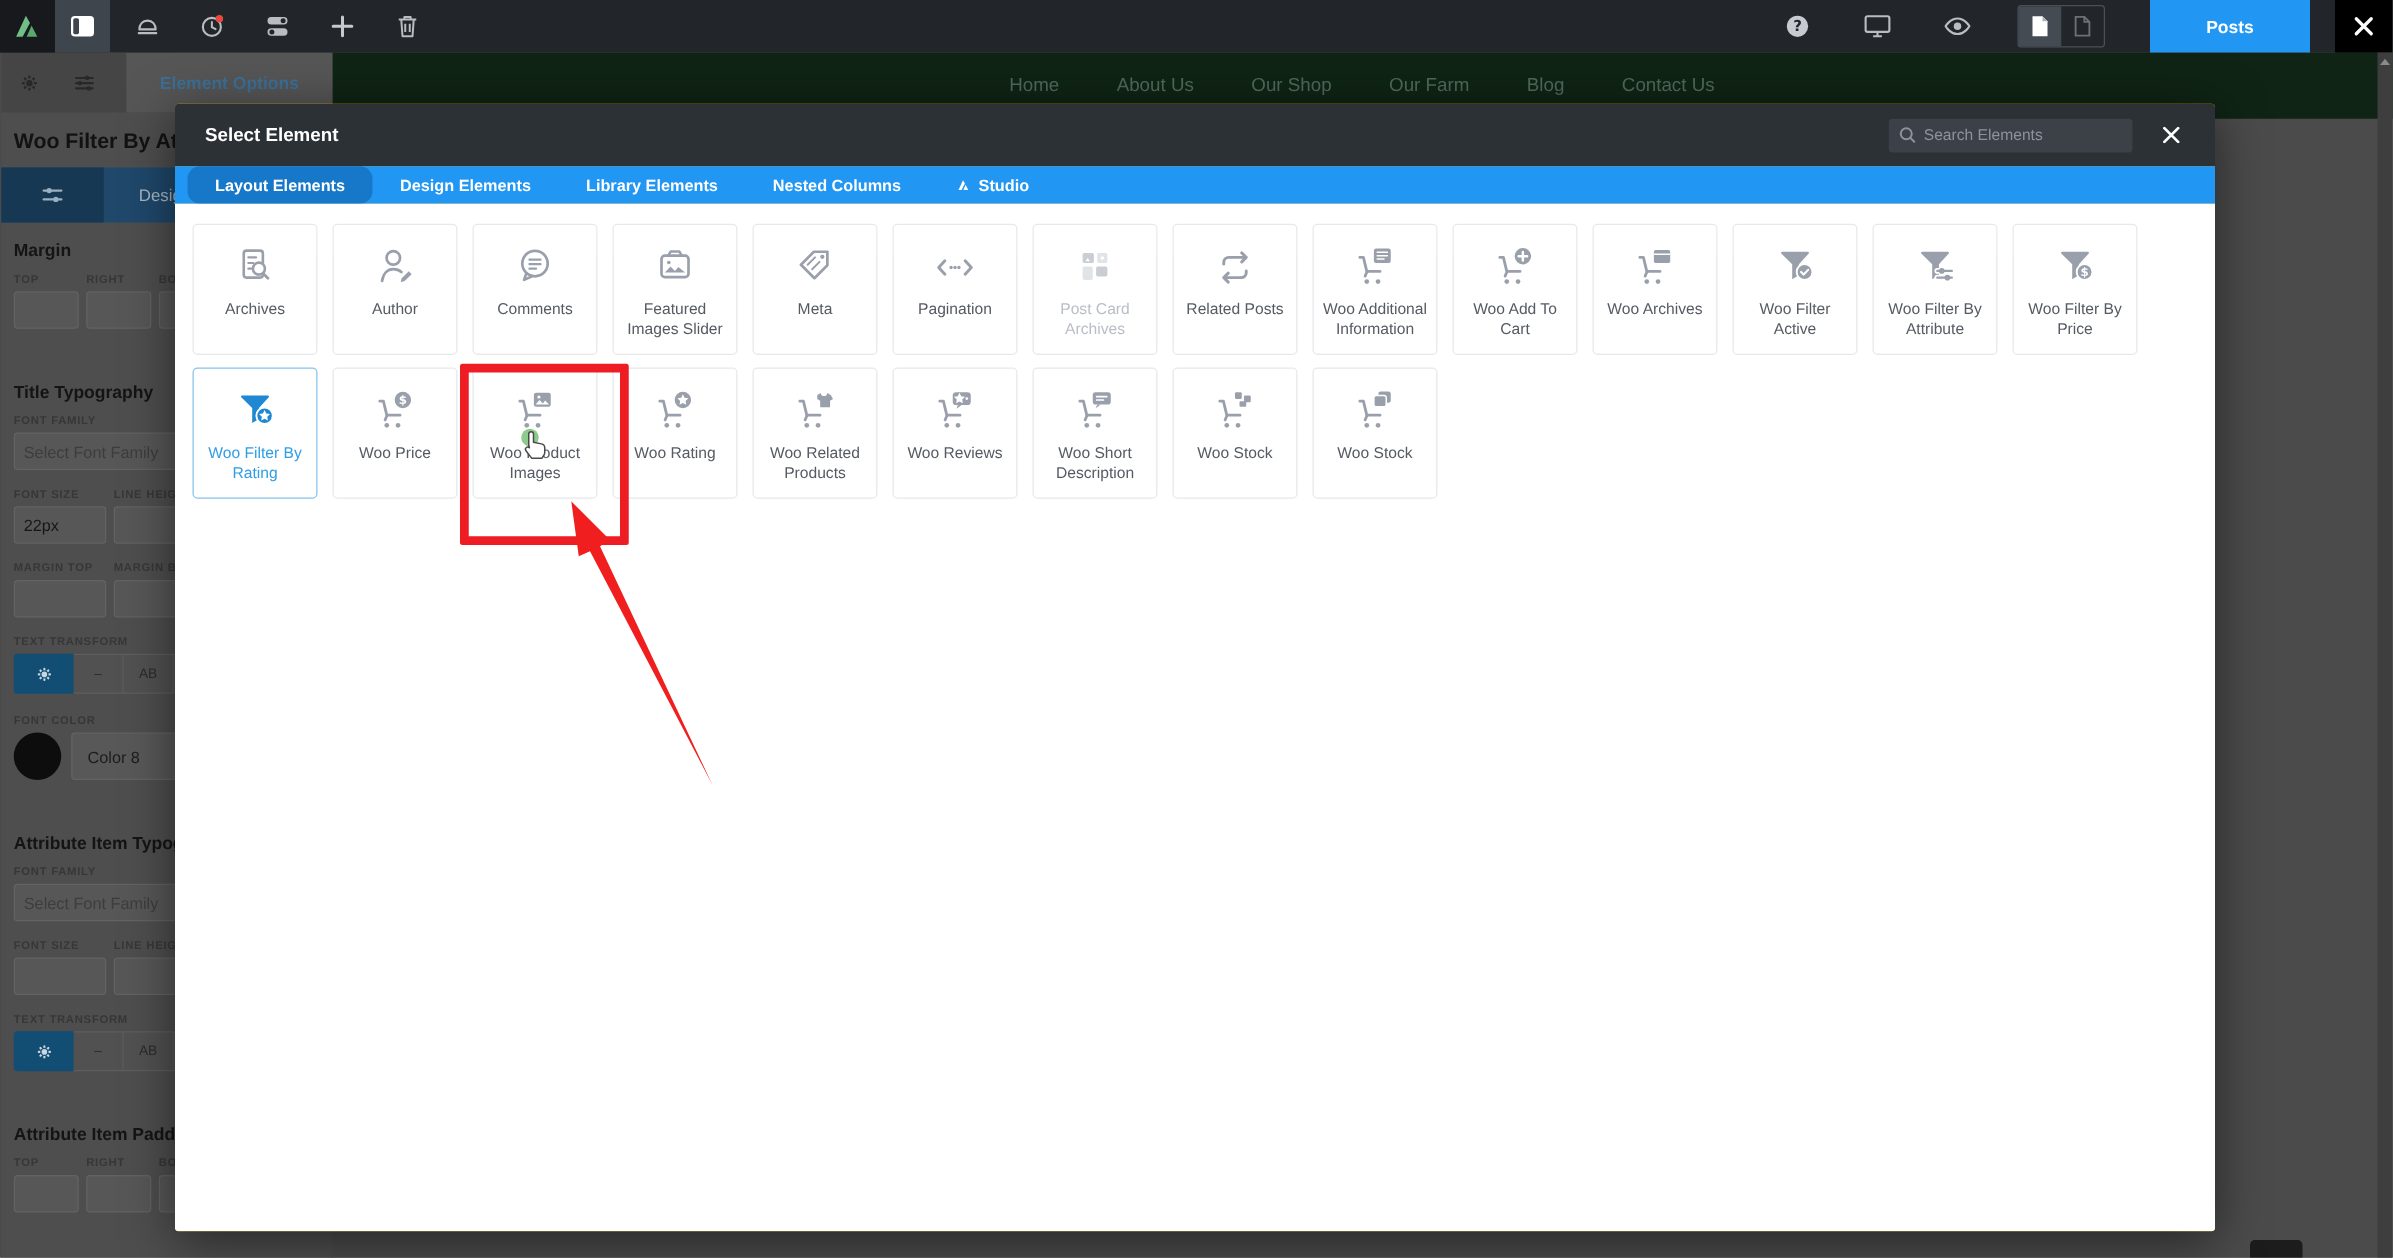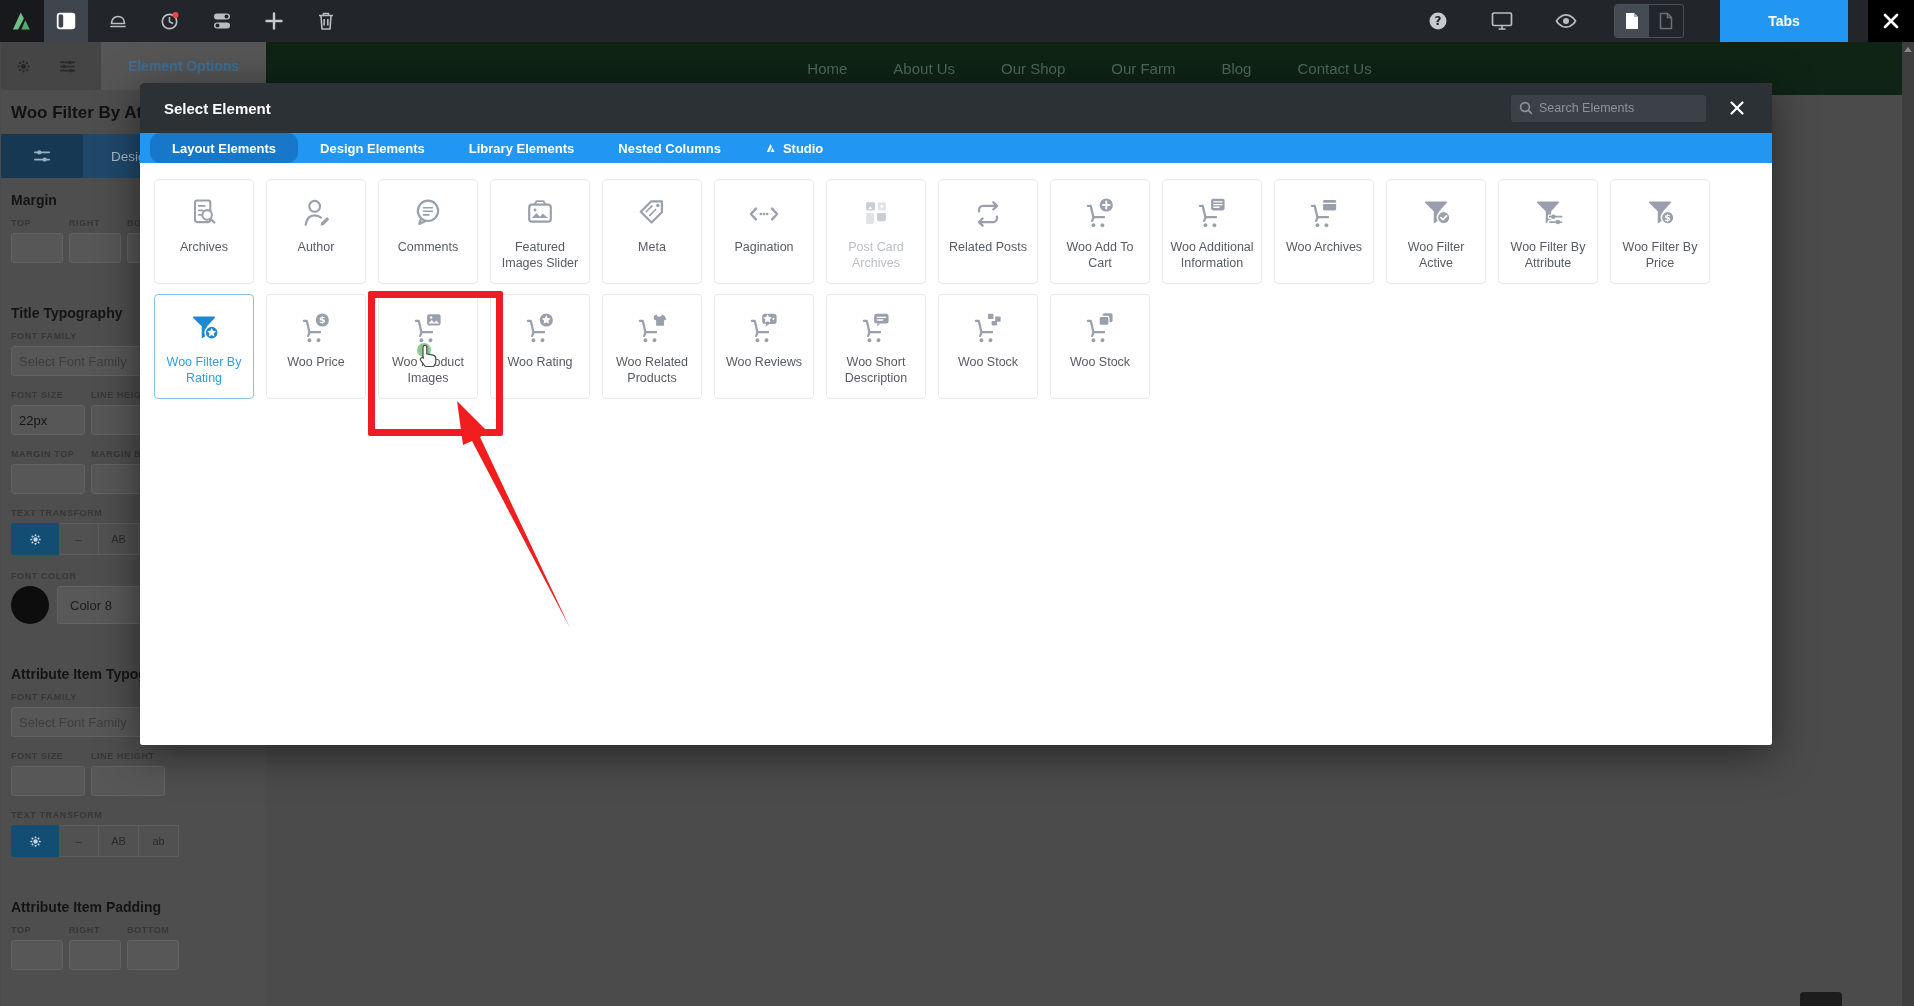--- a/index.html
+++ b/index.html
@@ -64,21 +64,21 @@
   .site-nav span { color:#4f6a5c; font-size:15px; cursor:pointer; white-space:nowrap; }
   .bottom-chip { position:absolute; left:1800px; top:992px; width:42px; height:14px;
     background:#1c1c1c; border-radius:4px 4px 0 0; z-index:2; }
 
   
   .scrollbar { position:absolute; right:0; top:42px; width:12px; height:964px; background:#3e3e3e; z-index:60; cursor:pointer; }
   .scrollbar .arrow-up { width:0; height:0; border-left:4px solid transparent; border-right:4px solid transparent;
     border-bottom:5px solid #8a8a8a; margin:5px auto 0 auto; }
 
   
-  .modal { position:absolute; left:140px; top:83px; width:1632px; height:662px; z-index:100;
+  .modal { position:absolute; left:140px; top:83px; width:1632px; height:902px; z-index:100;
     border-radius:3px; overflow:hidden; box-shadow:0 8px 40px rgba(0,0,0,.5); background:#eab308;
     display:flex; flex-direction:column; }
   .m-header { height:50px; background:#2c3136; display:flex; align-items:center; padding:0 28px 0 24px; flex:none; }
   .m-title { color:#fff; font-size:15px; font-weight:bold; flex:1; }
   .m-search { position:relative; width:195px; height:27px; margin-right:24px; }
   .m-search input { width:100%; height:100%; background:#3b4147; border:none; border-radius:3px;
     color:#c7ccd2; font-size:12.5px; padding:0 8px 0 28px; font-family:"Liberation Sans",sans-serif; }
   .m-search input::placeholder { color:#8d939c; opacity:1; }
   .m-search .sico { position:absolute; left:8px; top:6px; }
   .m-close { color:#fff; cursor:pointer; display:flex; align-items:center; }
@@ -183,21 +183,21 @@
             <path d="M10 1l4 4h-4z" fill="#aeb3b9"></path>
           </svg>
       </div>
       <div class="tb-btn">
         <svg width="16" height="18" viewBox="0 0 16 18" fill="none" stroke="#6b7178" stroke-width="1.5">
             <path d="M2.5 1.5h7l4 4v11h-11z"></path>
             <path d="M9.5 1.5v4h4"></path>
           </svg>
       </div>
     </div>
-    <button class="save-btn">Tabs</button>
+    <button class="save-btn">Posts</button>
     <div class="close-btn">
       <svg width="16" height="16" viewBox="0 0 16 16">
           <path d="M2 2l12 12M14 2L2 14" stroke="#fff" stroke-width="2.6" stroke-linecap="round"></path>
         </svg>
     </div>
   </div>
 </div>
 
 <div class="sidebar">
   <div class="s-header">
@@ -463,40 +463,40 @@
       </div>
       <div class="el-card">
         <div class="ic">
           <svg viewBox="0 0 40 40" width="38" height="36">
             <g fill="none" stroke="#9aa0ab" stroke-width="2.5" stroke-linecap="round" stroke-linejoin="round">
               <path d="M6.5 11h3.2l3 12.5h11.8"></path>
               <path d="M13 23.5l-1.8 4.2"></path>
             </g>
             <circle cx="12.7" cy="32.5" r="2.1" fill="#9aa0ab"></circle>
             <circle cx="22.7" cy="32.5" r="2.1" fill="#9aa0ab"></circle>
+            <rect x="19" y="3" width="15" height="13" rx="2" fill="#9aa0ab"></rect>
+            <path d="M22 6.5h9M22 9.5h9M22 12.5h6" stroke="#fff" stroke-width="1.4" stroke-linecap="round"></path>
+          </svg>
+        </div>
+        <div class="lbl">Woo Additional Information</div>
+      </div>
+      <div class="el-card">
+        <div class="ic">
+          <svg viewBox="0 0 40 40" width="38" height="36">
+            <g fill="none" stroke="#9aa0ab" stroke-width="2.5" stroke-linecap="round" stroke-linejoin="round">
+              <path d="M6.5 11h3.2l3 12.5h11.8"></path>
+              <path d="M13 23.5l-1.8 4.2"></path>
+            </g>
+            <circle cx="12.7" cy="32.5" r="2.1" fill="#9aa0ab"></circle>
+            <circle cx="22.7" cy="32.5" r="2.1" fill="#9aa0ab"></circle>
             <circle cx="27" cy="10" r="7.3" fill="#9aa0ab"></circle>
             <path d="M27 6.2v7.6M23.2 10h7.6" stroke="#fff" stroke-width="2.2" stroke-linecap="round"></path>
           </svg>
         </div>
         <div class="lbl">Woo Add To Cart</div>
-      </div>
-      <div class="el-card">
-        <div class="ic">
-          <svg viewBox="0 0 40 40" width="38" height="36">
-            <g fill="none" stroke="#9aa0ab" stroke-width="2.5" stroke-linecap="round" stroke-linejoin="round">
-              <path d="M6.5 11h3.2l3 12.5h11.8"></path>
-              <path d="M13 23.5l-1.8 4.2"></path>
-            </g>
-            <circle cx="12.7" cy="32.5" r="2.1" fill="#9aa0ab"></circle>
-            <circle cx="22.7" cy="32.5" r="2.1" fill="#9aa0ab"></circle>
-            <rect x="19" y="3" width="15" height="13" rx="2" fill="#9aa0ab"></rect>
-            <path d="M22 6.5h9M22 9.5h9M22 12.5h6" stroke="#fff" stroke-width="1.4" stroke-linecap="round"></path>
-          </svg>
-        </div>
-        <div class="lbl">Woo Additional Information</div>
       </div>
       <div class="el-card">
         <div class="ic">
           <svg viewBox="0 0 40 40" width="38" height="36">
             <g fill="none" stroke="#9aa0ab" stroke-width="2.5" stroke-linecap="round" stroke-linejoin="round">
               <path d="M6.5 11h3.2l3 12.5h11.8"></path>
               <path d="M13 23.5l-1.8 4.2"></path>
             </g>
             <circle cx="12.7" cy="32.5" r="2.1" fill="#9aa0ab"></circle>
             <circle cx="22.7" cy="32.5" r="2.1" fill="#9aa0ab"></circle>

